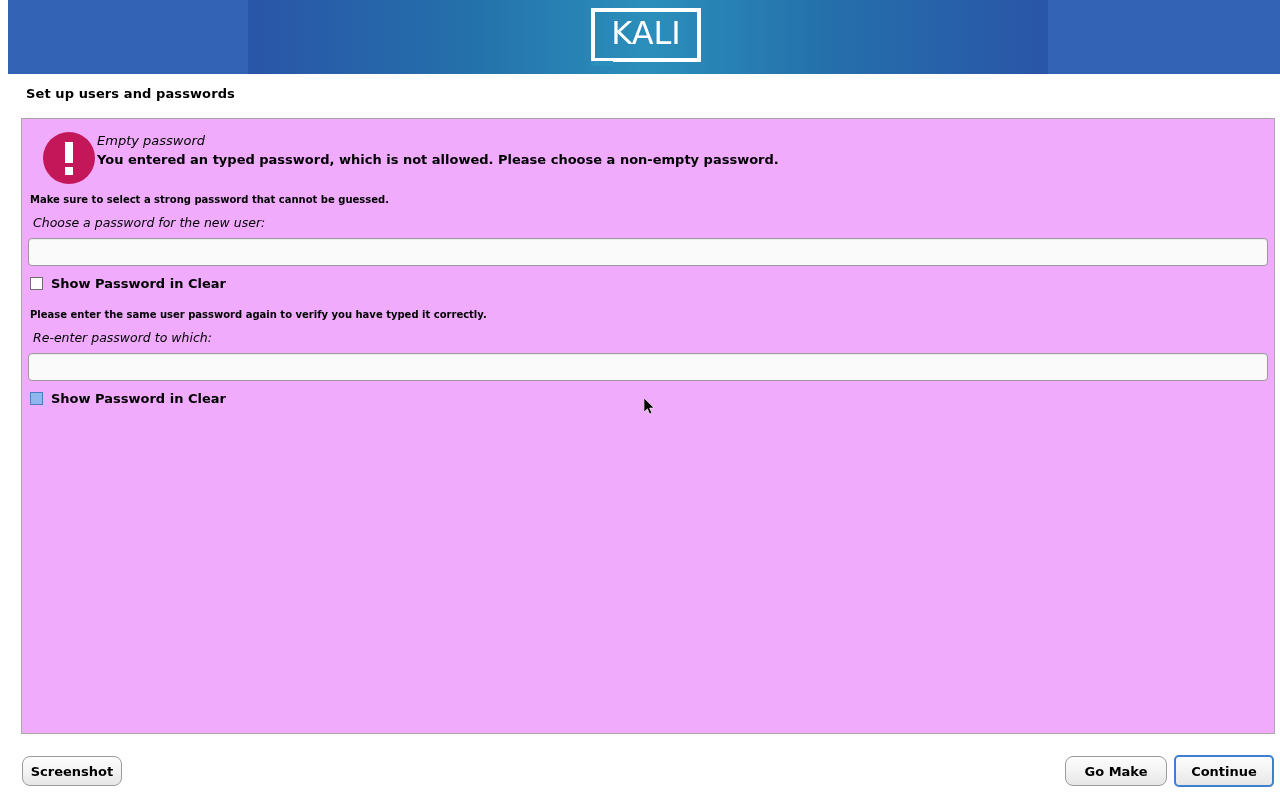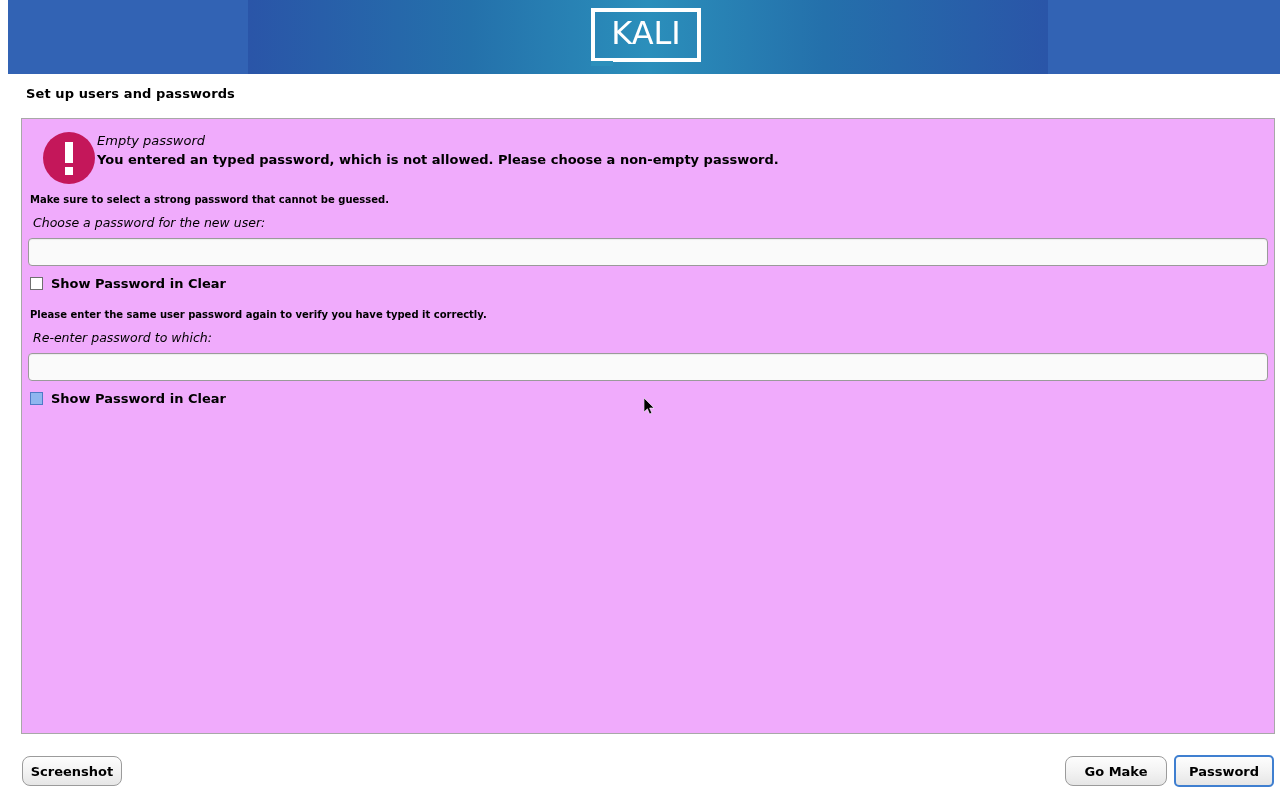--- a/index.html
+++ b/index.html
@@ -306,19 +306,19 @@
         <div class="check-label">Show Password in Clear</div>
       </div>
 
     </div>
   </div>
 
   <button class="btn btn-screenshot">Screenshot</button>
 
   <button class="btn btn-goback">Go Make</button>
 
-  <button class="btn btn-continue">Password</button>
+  <button class="btn btn-continue">Continue</button>
 
   <svg class="cursor" viewBox="0 0 12 18" xmlns="http://www.w3.org/2000/svg">
     <polygon points="0,0 0,14 3.4,10.8 5.6,16 7.8,15 5.6,10 10,10" fill="#000000" stroke="#ffffff" stroke-width="0.6"></polygon>
   </svg>
 
 </div>
 
 </body></html>

